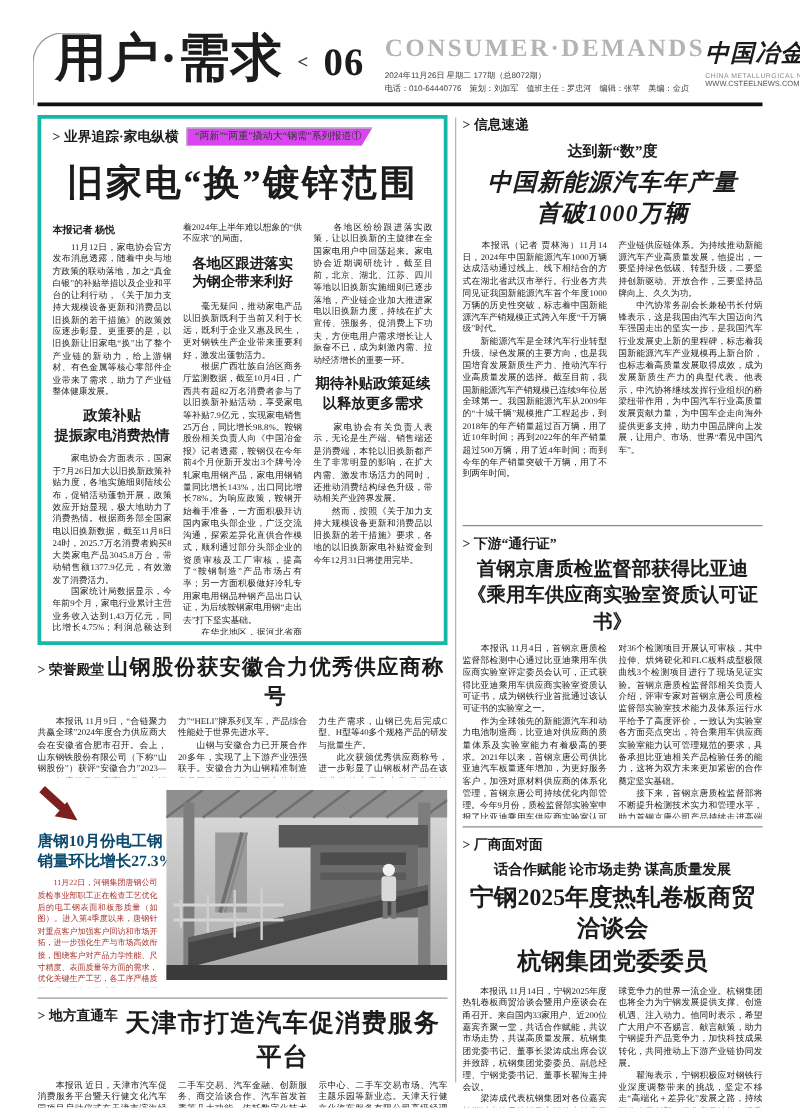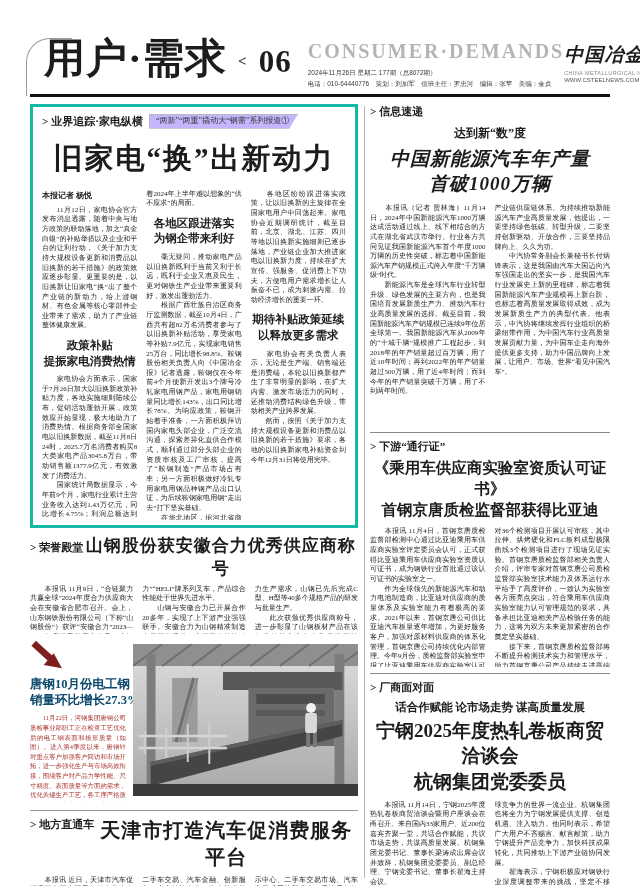--- a/index.html
+++ b/index.html
@@ -1,18 +1,18 @@
 <!DOCTYPE html>
 <html><head>
 <meta charset="utf-8">
 <style>
   * { margin:0; padding:0; box-sizing:border-box; }
   html,body { width:640px; height:886px; background:#ffffff; overflow:hidden;
               font-family:"Liberation Serif","DejaVu Serif",serif; color:#1c1c1c; }
-  .page { position:relative; width:640px; height:886px; padding:36px 30px 0 30px; }
+  .page { position:relative; width:640px; height:886px; padding:24px 30px 0 30px; }
 
   
   .hdr { position:relative; display:flex; align-items:flex-start; padding-left:14px; }
   .hdr-arc { position:absolute; left:-4px; top:2px; width:46px; height:58px;
              border-left:1.5px solid #9a9a9a; border-top:1.5px solid #9a9a9a;
              border-top-left-radius:24px; }
   .masthead { font-size:41px; font-weight:900; letter-spacing:1px; line-height:1.1; white-space:nowrap; }
   .pageno { font-weight:900; }
   .pageno .lt { font-size:15px; vertical-align:6px; color:#333; font-weight:700; }
   .pageno .num { font-size:31px; }
@@ -38,21 +38,21 @@
   .sec-label .gt { font-weight:900; margin-right:3px; }
   .tiny { font-size:7px; line-height:1.38; text-align:justify; color:#222; white-space:pre-wrap; }
   .cols { display:flex; gap:9px; overflow:hidden; }
   .cols > div { flex:1; overflow:hidden; }
   .hsep { height:1px; background:#8a8a8a; margin:6px 0 6px 0; }
 
   
   .feature { border:3px solid #14b8a6; height:424px; padding:7px 9px 6px 9px; overflow:hidden; }
   .feat-kicker { display:flex; align-items:center; gap:6px; }
   .series-note { font-size:8px; color:#333; border:1px solid #b9b9b9; padding:0 8px 1px 6px; line-height:1.5;
-                 clip-path:polygon(0 0,100% 0,94% 100%,0 100%); background:#c4b5fd; }
+                 clip-path:polygon(0 0,100% 0,94% 100%,0 100%); background:#d946ef; }
   .feat-headline { text-align:center; font-size:29px; font-weight:900; letter-spacing:2px; margin:10px 0 11px 0; }
   .feat-cols { height:330px; }
   .byline { font-weight:700; font-size:8px; margin-bottom:5px; }
   .subhead { font-weight:900; font-size:11.5px; text-align:center; line-height:1.35; margin:7px 0 6px 0; white-space:nowrap; }
 
   
   .honor { margin-top:6px; height:100px; overflow:hidden; }
   .honor-head { display:flex; align-items:baseline; }
   .honor-headline { flex:1; text-align:center; font-size:17px; font-weight:900; letter-spacing:1px; }
   .honor .cols { margin-top:5px; height:70px; }
@@ -117,21 +117,21 @@
 
     <div class="col-left">
 
       <div class="feature">
         <div class="feat-kicker">
           <span class="sec-label">
             <span class="gt">&gt;</span><span>业界追踪·家电纵横</span>
           </span>
           <span class="series-note">“两新”“两重”撬动大“钢需”系列报道①</span>
         </div>
-        <div class="feat-headline">旧家电“换”出新动力</div>
+        <div class="feat-headline">旧家电“换”镀锌范围</div>
         <div class="cols feat-cols">
           <div>
             <div class="byline">本报记者 杨悦</div>
             <p class="tiny">　　11月12日，家电协会官方发布消息透露，随着中央与地方政策的联动落地，加之“真金白银”的补贴举措以及企业和平台的让利行动，《关于加力支持大规模设备更新和消费品以旧换新的若干措施》的政策效应逐步彰显。更重要的是，以旧换新让旧家电“换”出了整个产业链的新动力，给上游钢材、有色金属等核心零部件企业带来了需求，助力了产业链整体健康发展。</p>
             <div class="subhead">
               <div>政策补贴</div>
               <div>提振家电消费热情</div>
             </div>
             <p class="tiny">　　家电协会方面表示，国家于7月26日加大以旧换新政策补贴力度，各地实施细则陆续公布，促销活动蓬勃开展，政策效应开始显现，极大地助力了消费热情。根据商务部全国家电以旧换新数据，截至11月8日24时，2025.7万名消费者购买8大类家电产品3045.8万台，带动销售额1377.9亿元，有效激发了消费活力。</p>
             <p class="tiny">　　国家统计局数据显示，今年前9个月，家电行业累计主营业务收入达到1.43万亿元，同比增长4.75%；利润总额达到1168亿元，同比增长3%。根据家电协会公布的第三方市场监测数据，2024年1月—9月，全国家电零售市场规模达到6144亿元，9月份单月零售额达到777亿元，同比增长28.6%。另据国家统计局统计数据，10月份，“两新”（新一轮大规模设备更新和消费品以旧换新）政策加力实施，家电类商品零售额延续较快增长态势，增速分别为32.3%、14.6%、13.2%。10月份以旧换新呈现明显带动效应，彻底扭转了市场出现</p>
@@ -260,22 +260,22 @@
         </div>
       </div>
 
       <div class="hsep"></div>
 
       <div class="downstream">
         <div class="sec-label">
           <span class="gt">&gt;</span><span>下游“通行证”</span>
         </div>
         <div class="rail-headline">
+          <div>首钢京唐质检监督部获得比亚迪</div>
           <div>《乘用车供应商实验室资质认可证书》</div>
-          <div>首钢京唐质检监督部获得比亚迪</div>
         </div>
         <div class="cols">
           <div class="tiny">　　本报讯 11月4日，首钢京唐质检监督部检测中心通过比亚迪乘用车供应商实验室评定委员会认可，正式获得比亚迪乘用车供应商实验室资质认可证书，成为钢铁行业首批通过该认可证书的实验室之一。
 　　作为全球领先的新能源汽车和动力电池制造商，比亚迪对供应商的质量体系及实验室能力有着极高的要求。2021年以来，首钢京唐公司供比亚迪汽车板量逐年增加，为更好服务客户，加强对原材料供应商的体系化管理，首钢京唐公司持续优化内部管理。今年9月份，质检监督部实验室申报了比亚迪乘用车供应商实验室认可审核，成为首钢集团第一家、也是集团内部申请认可项目最多的实验室。
 　　此次审核涉及质量管理、设备能力、人员资质、技能操作等方面，共计</div>
           <div class="tiny">对36个检测项目开展认可审核，其中拉伸、烘烤硬化和FLC板料成型极限曲线3个检测项目进行了现场见证实验。首钢京唐质检监督部相关负责人介绍，评审专家对首钢京唐公司质检监督部实验室技术能力及体系运行水平给予了高度评价，一致认为实验室各方面亮点突出，符合乘用车供应商实验室能力认可管理规范的要求，具备承担比亚迪相关产品检验任务的能力，这将为双方未来更加紧密的合作奠定坚实基础。
 　　接下来，首钢京唐质检监督部将不断提升检测技术实力和管理水平，助力首钢京唐公司产品持续走进高端市场，用“百分努力”换取客户“十分放心”，并期待与更多国内外知名企业建立更加深入、长期的合作关系，共同推动产业链的持续健康发展。（孙燕 李季）</div>
         </div>
       </div>
 

